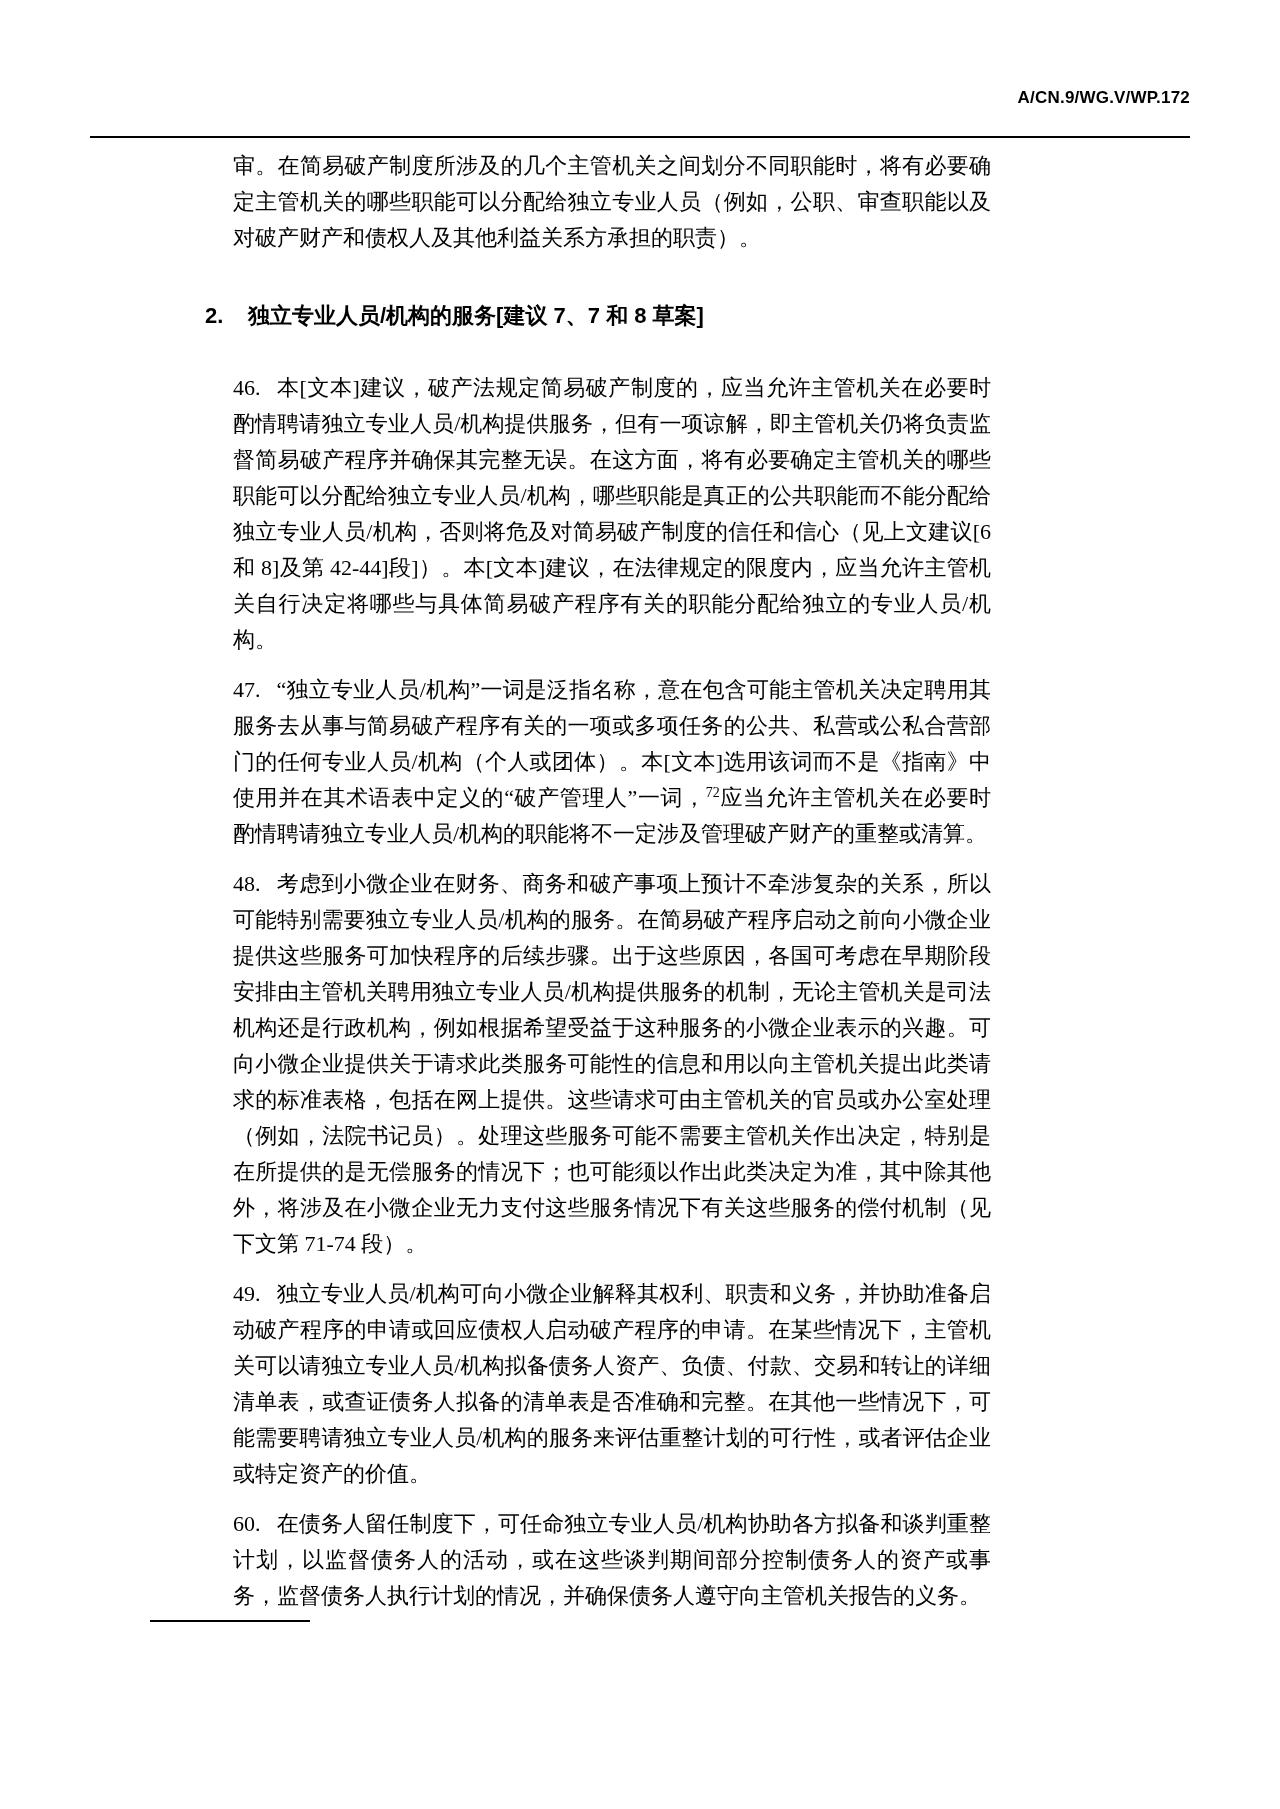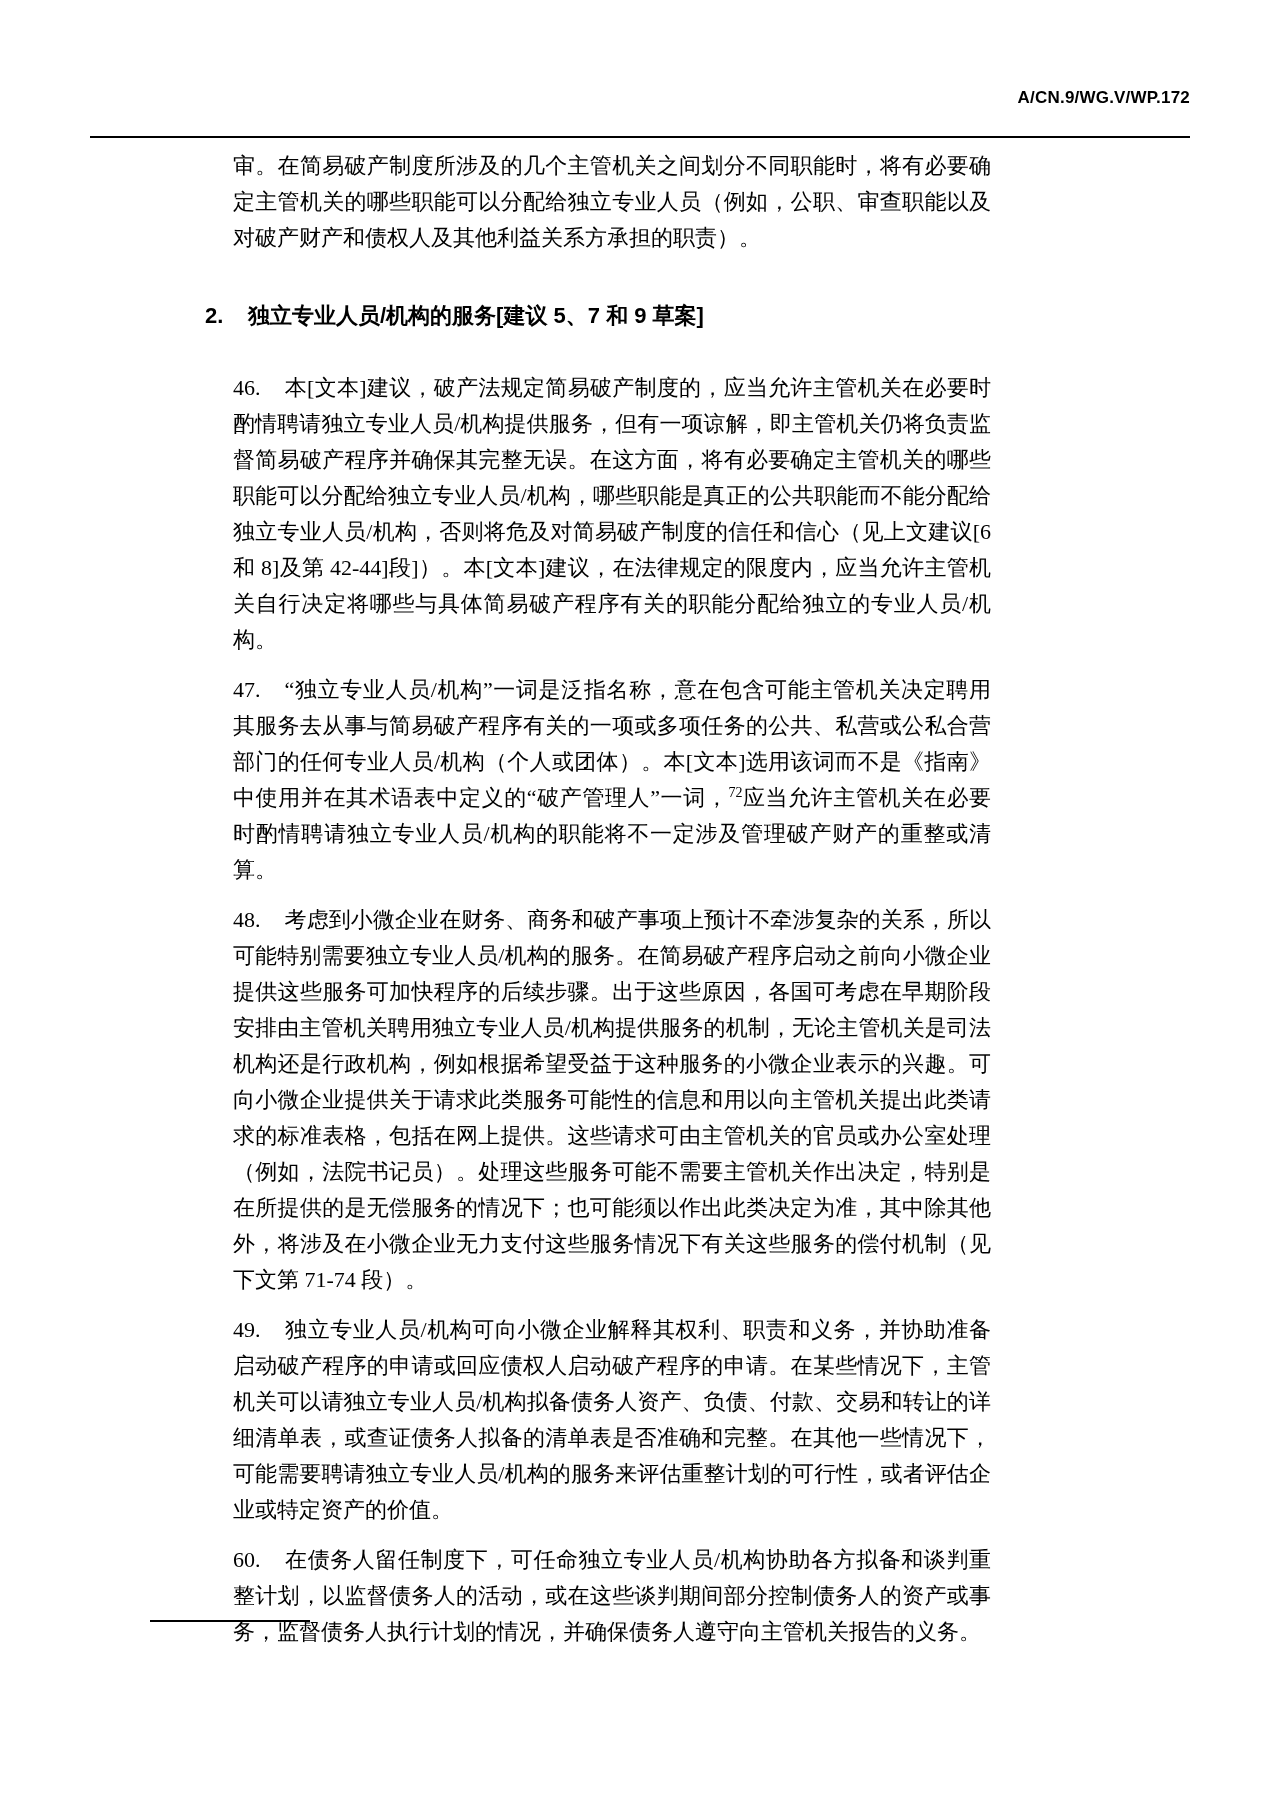--- a/index.html
+++ b/index.html
@@ -45,21 +45,21 @@
   .section-heading {
     display: flex;
     margin: 42px 0 36px -28px;
     font-family: "Liberation Sans", "DejaVu Sans", sans-serif;
     font-weight: bold;
     font-size: 22px;
     line-height: 36px;
     text-align: left;
   }
   .section-number { width: 43px; flex: 0 0 43px; }
-  .pnum { margin-right: 24px; }
+  .pnum { margin-right: 16px; }
   sup.fnref {
     font-size: 14px;
     line-height: 0;
     vertical-align: super;
   }
   .footnote-area {
     position: absolute;
     top: 1620px;
     left: 150px;
     width: 900px;
@@ -111,21 +111,21 @@
   <div class="header">A/CN.9/WG.V/WP.172</div>
 
   <div class="header-rule"></div>
 
   <div class="content">
 
     <p class="intro">审。在简易破产制度所涉及的几个主管机关之间划分不同职能时，将有必要确定主管机关的哪些职能可以分配给独立专业人员（例如，公职、审查职能以及对破产财产和债权人及其他利益关系方承担的职责）。</p>
 
     <div class="section-heading">
       <span class="section-number">2.</span>
-      <span class="section-title">独立专业人员/机构的服务[建议 5、7 和 9 草案]</span>
+      <span class="section-title">独立专业人员/机构的服务[建议 7、7 和 8 草案]</span>
     </div>
 
     <p><span class="pnum">46.</span><span>本[文本]建议，破产法规定简易破产制度的，应当允许主管机关在必要时酌情聘请独立专业人员/机构提供服务，但有一项谅解，即主管机关仍将负责监督简易破产程序并确保其完整无误。在这方面，将有必要确定主管机关的哪些职能可以分配给独立专业人员/机构，哪些职能是真正的公共职能而不能分配给独立专业人员/机构，否则将危及对简易破产制度的信任和信心（见上文建议[6 和 8]及第 42-44]段]）。本[文本]建议，在法律规定的限度内，应当允许主管机关自行决定将哪些与具体简易破产程序有关的职能分配给独立的专业人员/机构。</span></p>
 
     <p><span class="pnum">47.</span><span>“独立专业人员/机构”一词是泛指名称，意在包含可能主管机关决定聘用其服务去从事与简易破产程序有关的一项或多项任务的公共、私营或公私合营部门的任何专业人员/机构（个人或团体）。本[文本]选用该词而不是《指南》中使用并在其术语表中定义的“破产管理人”一词，</span><sup class="fnref">72</sup><span>应当允许主管机关在必要时酌情聘请独立专业人员/机构的职能将不一定涉及管理破产财产的重整或清算。</span></p>
 
     <p><span class="pnum">48.</span><span>考虑到小微企业在财务、商务和破产事项上预计不牵涉复杂的关系，所以可能特别需要独立专业人员/机构的服务。在简易破产程序启动之前向小微企业提供这些服务可加快程序的后续步骤。出于这些原因，各国可考虑在早期阶段安排由主管机关聘用独立专业人员/机构提供服务的机制，无论主管机关是司法机构还是行政机构，例如根据希望受益于这种服务的小微企业表示的兴趣。可向小微企业提供关于请求此类服务可能性的信息和用以向主管机关提出此类请求的标准表格，包括在网上提供。这些请求可由主管机关的官员或办公室处理（例如，法院书记员）。处理这些服务可能不需要主管机关作出决定，特别是在所提供的是无偿服务的情况下；也可能须以作出此类决定为准，其中除其他外，将涉及在小微企业无力支付这些服务情况下有关这些服务的偿付机制（见下文第 71-74 段）。</span></p>
 
     <p><span class="pnum">49.</span><span>独立专业人员/机构可向小微企业解释其权利、职责和义务，并协助准备启动破产程序的申请或回应债权人启动破产程序的申请。在某些情况下，主管机关可以请独立专业人员/机构拟备债务人资产、负债、付款、交易和转让的详细清单表，或查证债务人拟备的清单表是否准确和完整。在其他一些情况下，可能需要聘请独立专业人员/机构的服务来评估重整计划的可行性，或者评估企业或特定资产的价值。</span></p>
 

